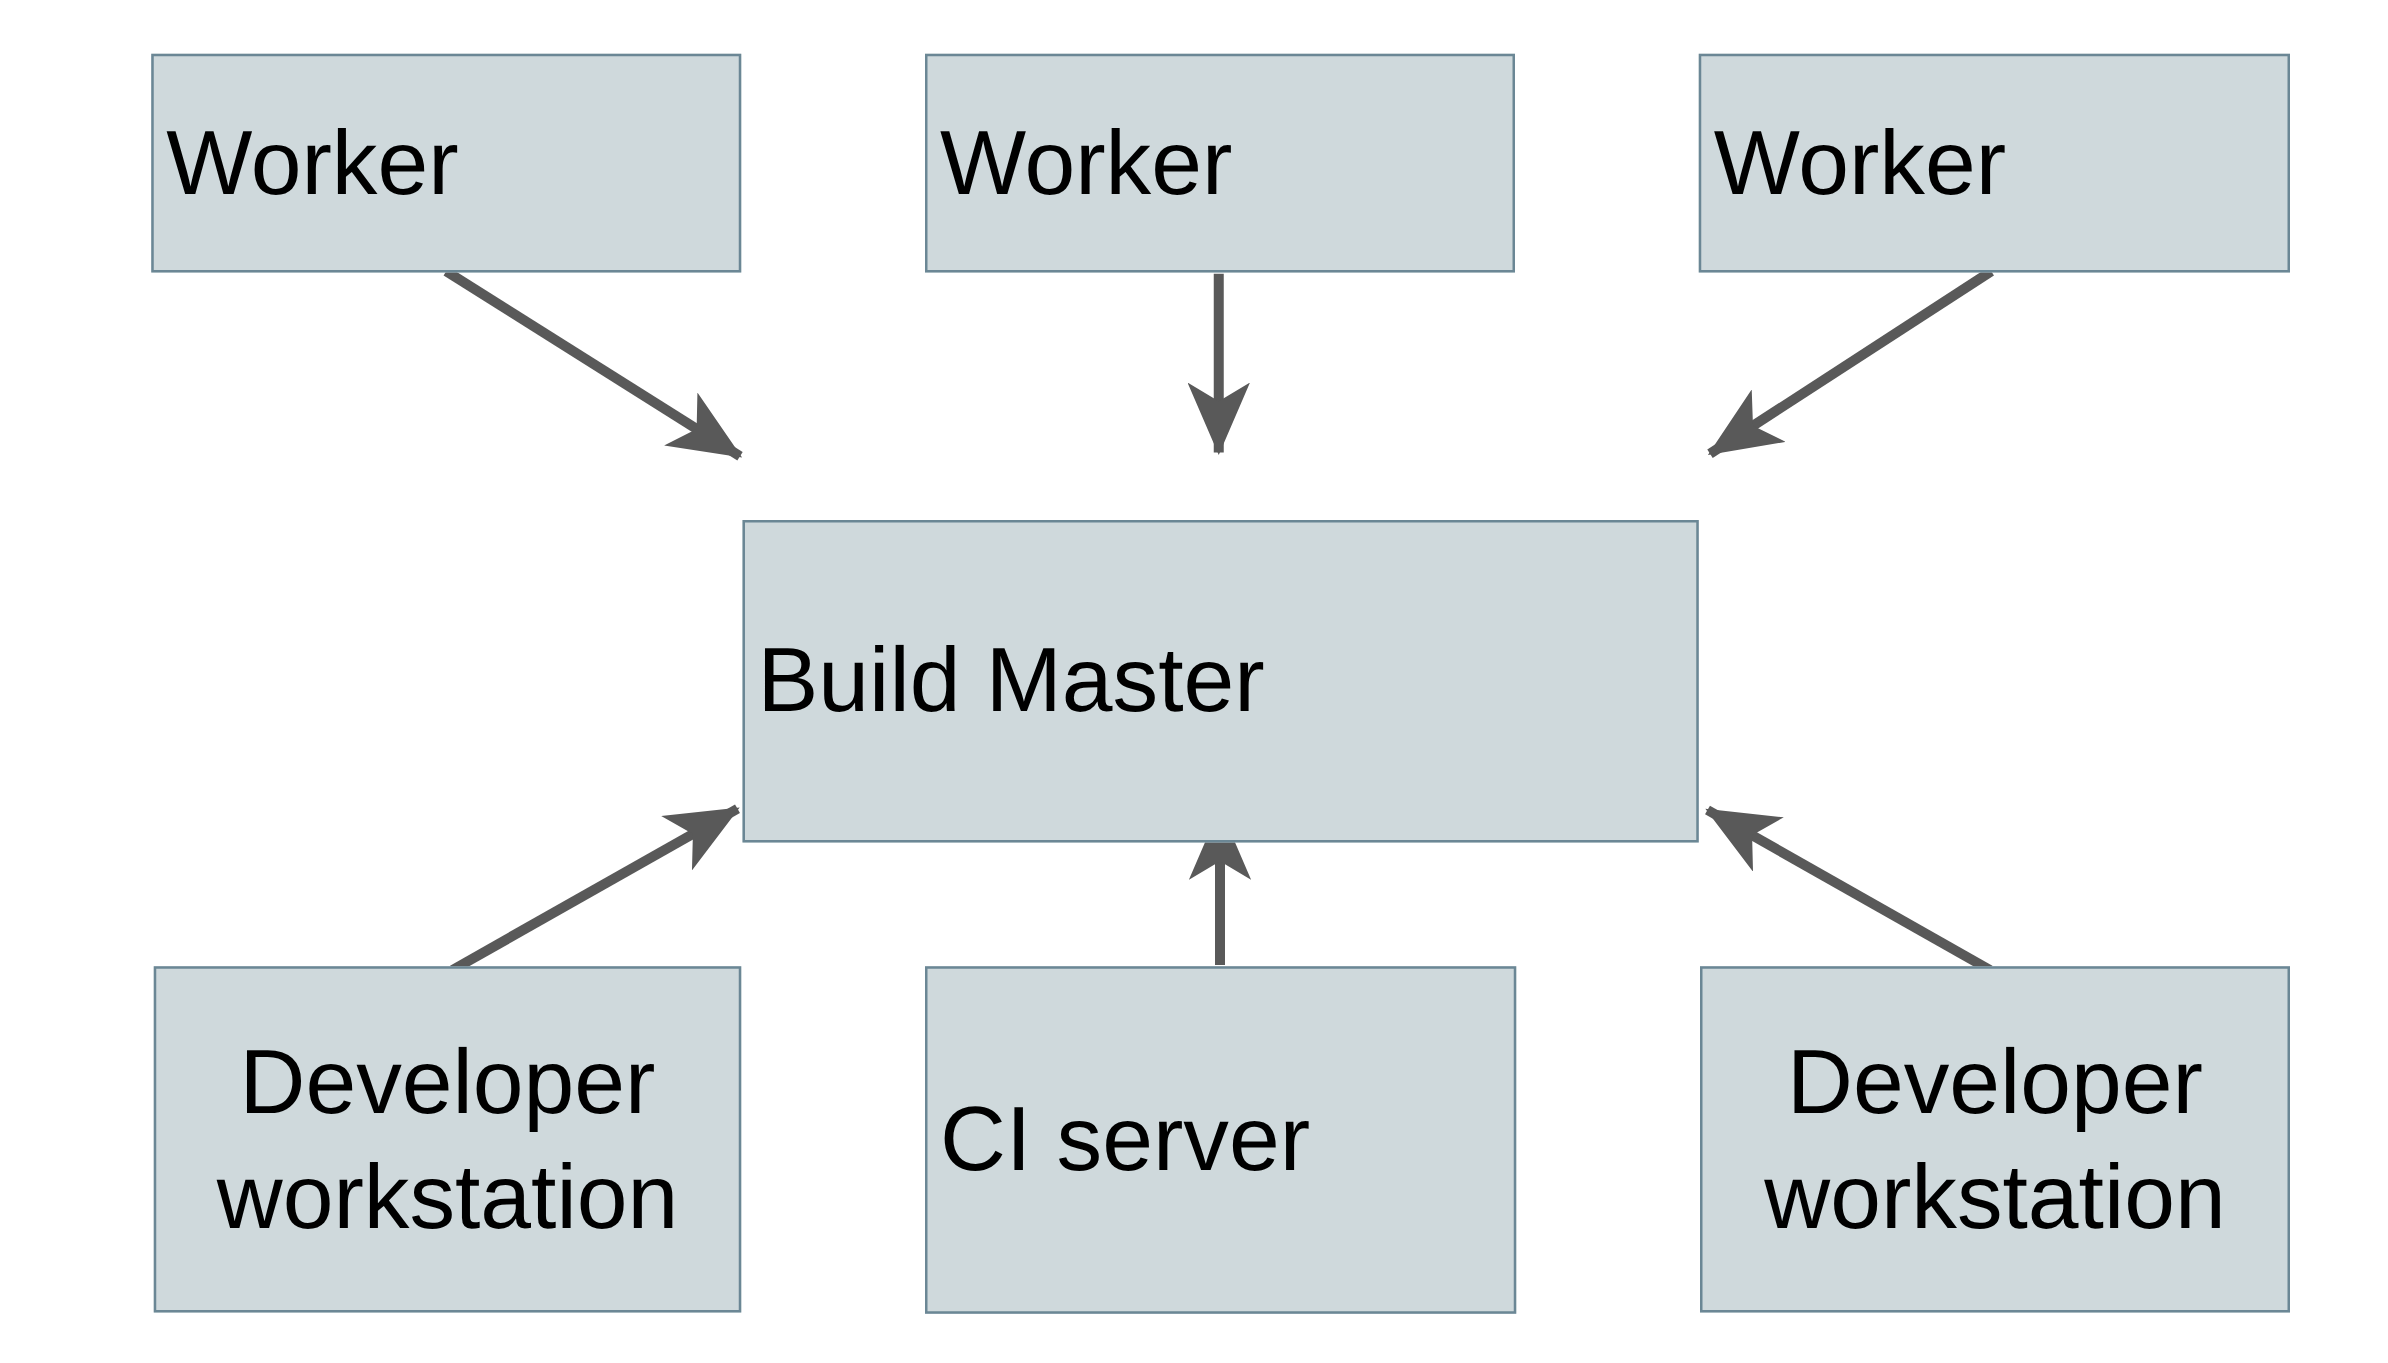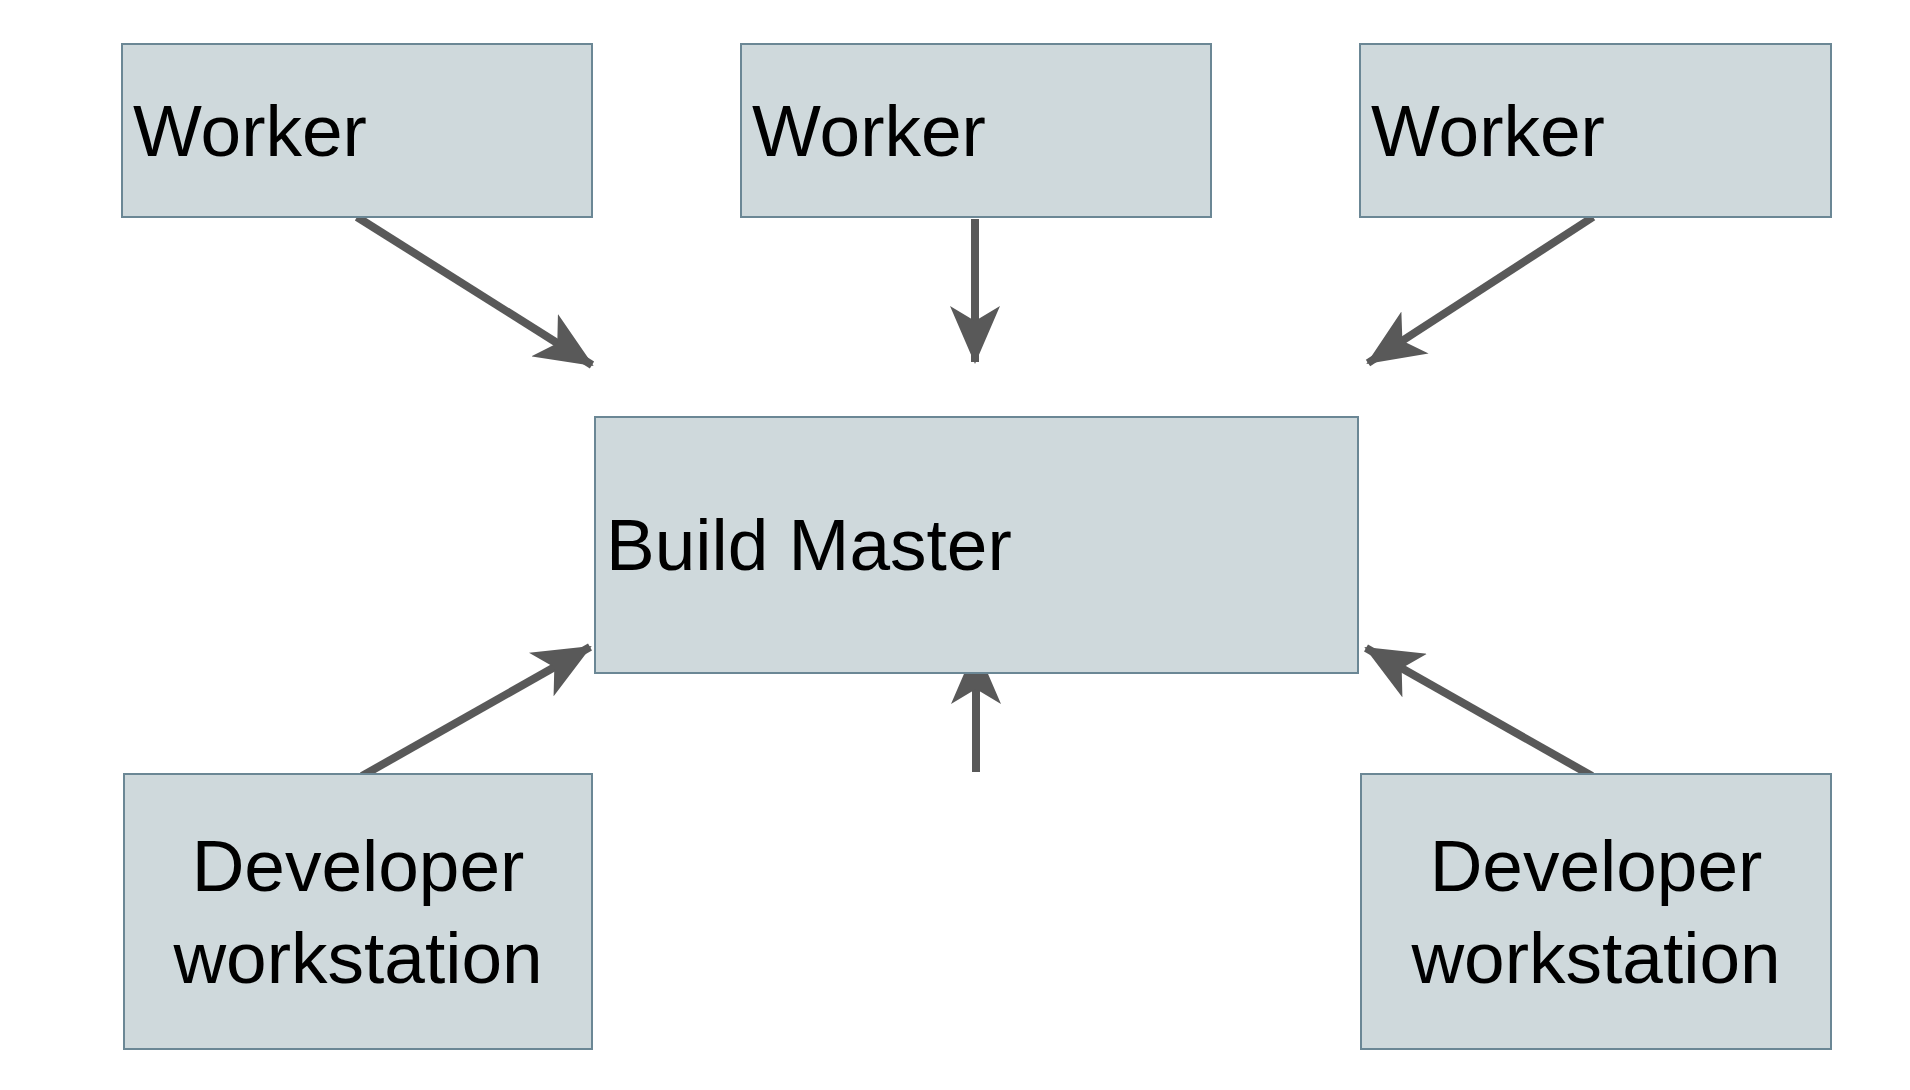--- a/index.html
+++ b/index.html
@@ -87,18 +87,21 @@
   </div>
 
   <div class="node build-master">
     <span class="label">Build Master</span>
   </div>
 
   <div class="node dev-ws-left">
     <span class="label">Developer workstation</span>
   </div>
 
+  <div class="node ci-server">
+    <span class="label">CI server</span>
+  </div>
 
   <div class="node dev-ws-right">
     <span class="label">Developer workstation</span>
   </div>
 
 </div>
 
 </body></html>

